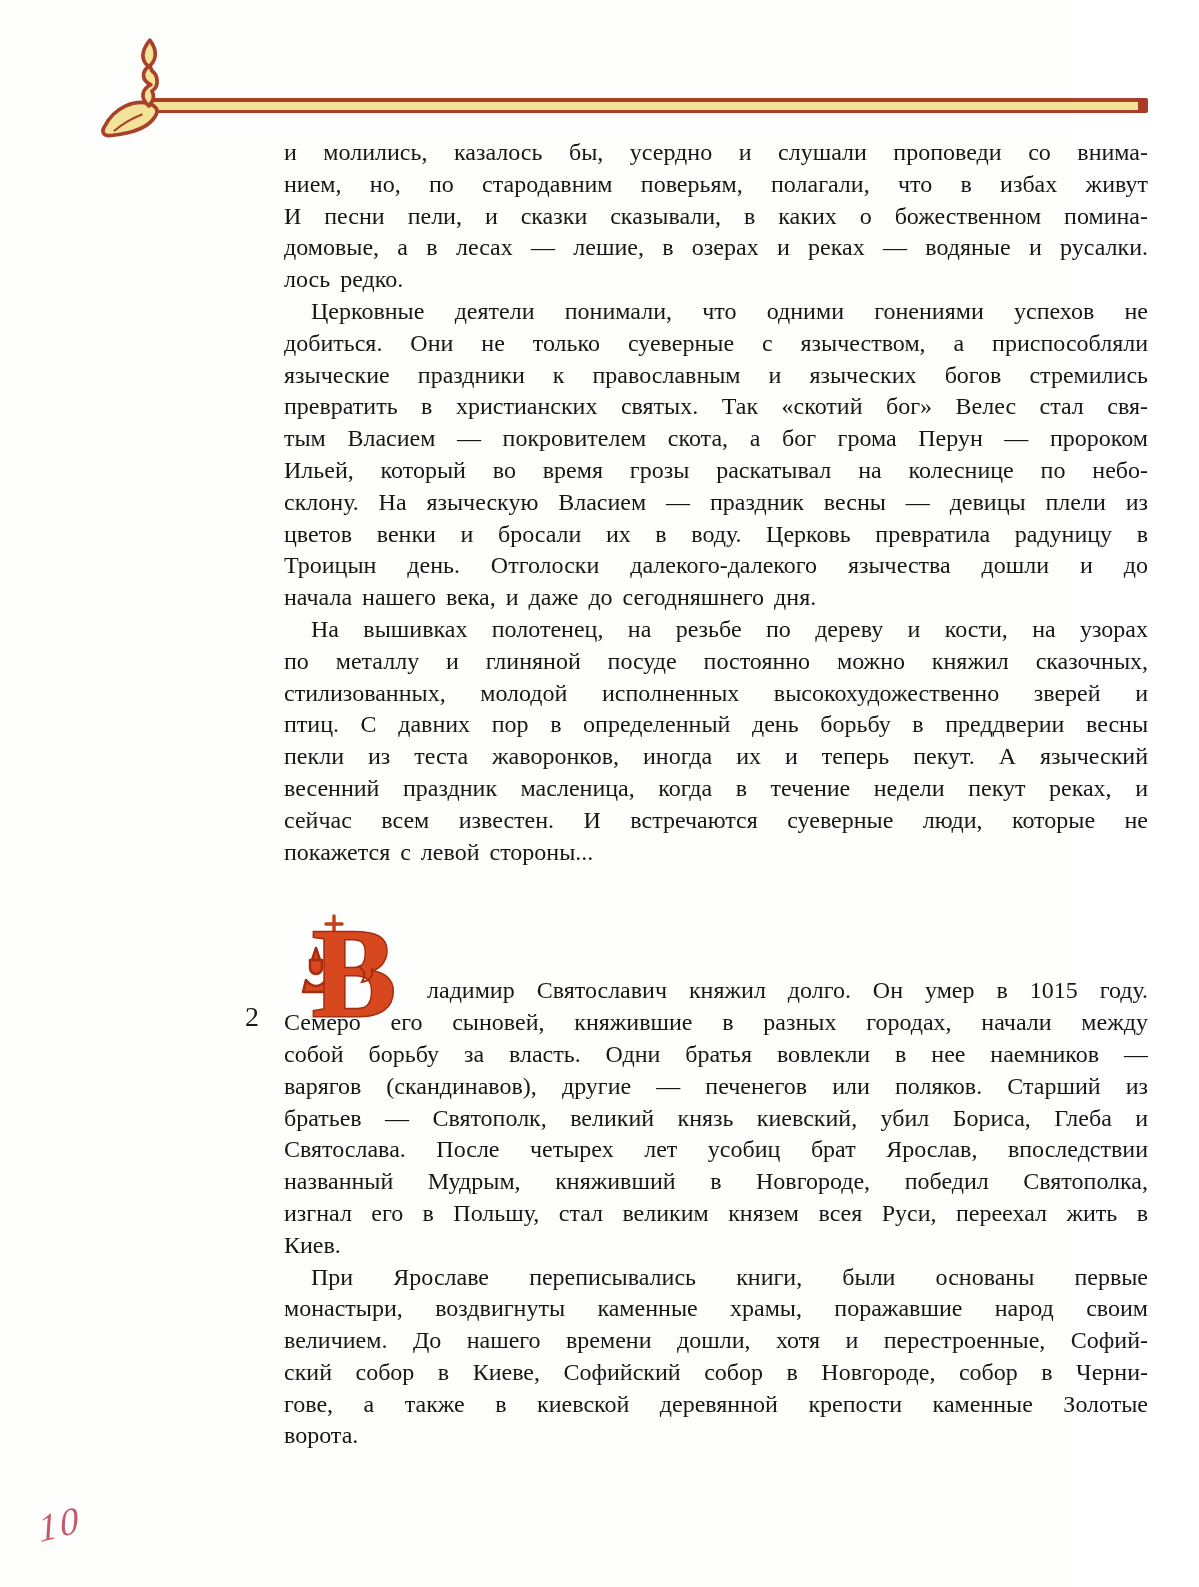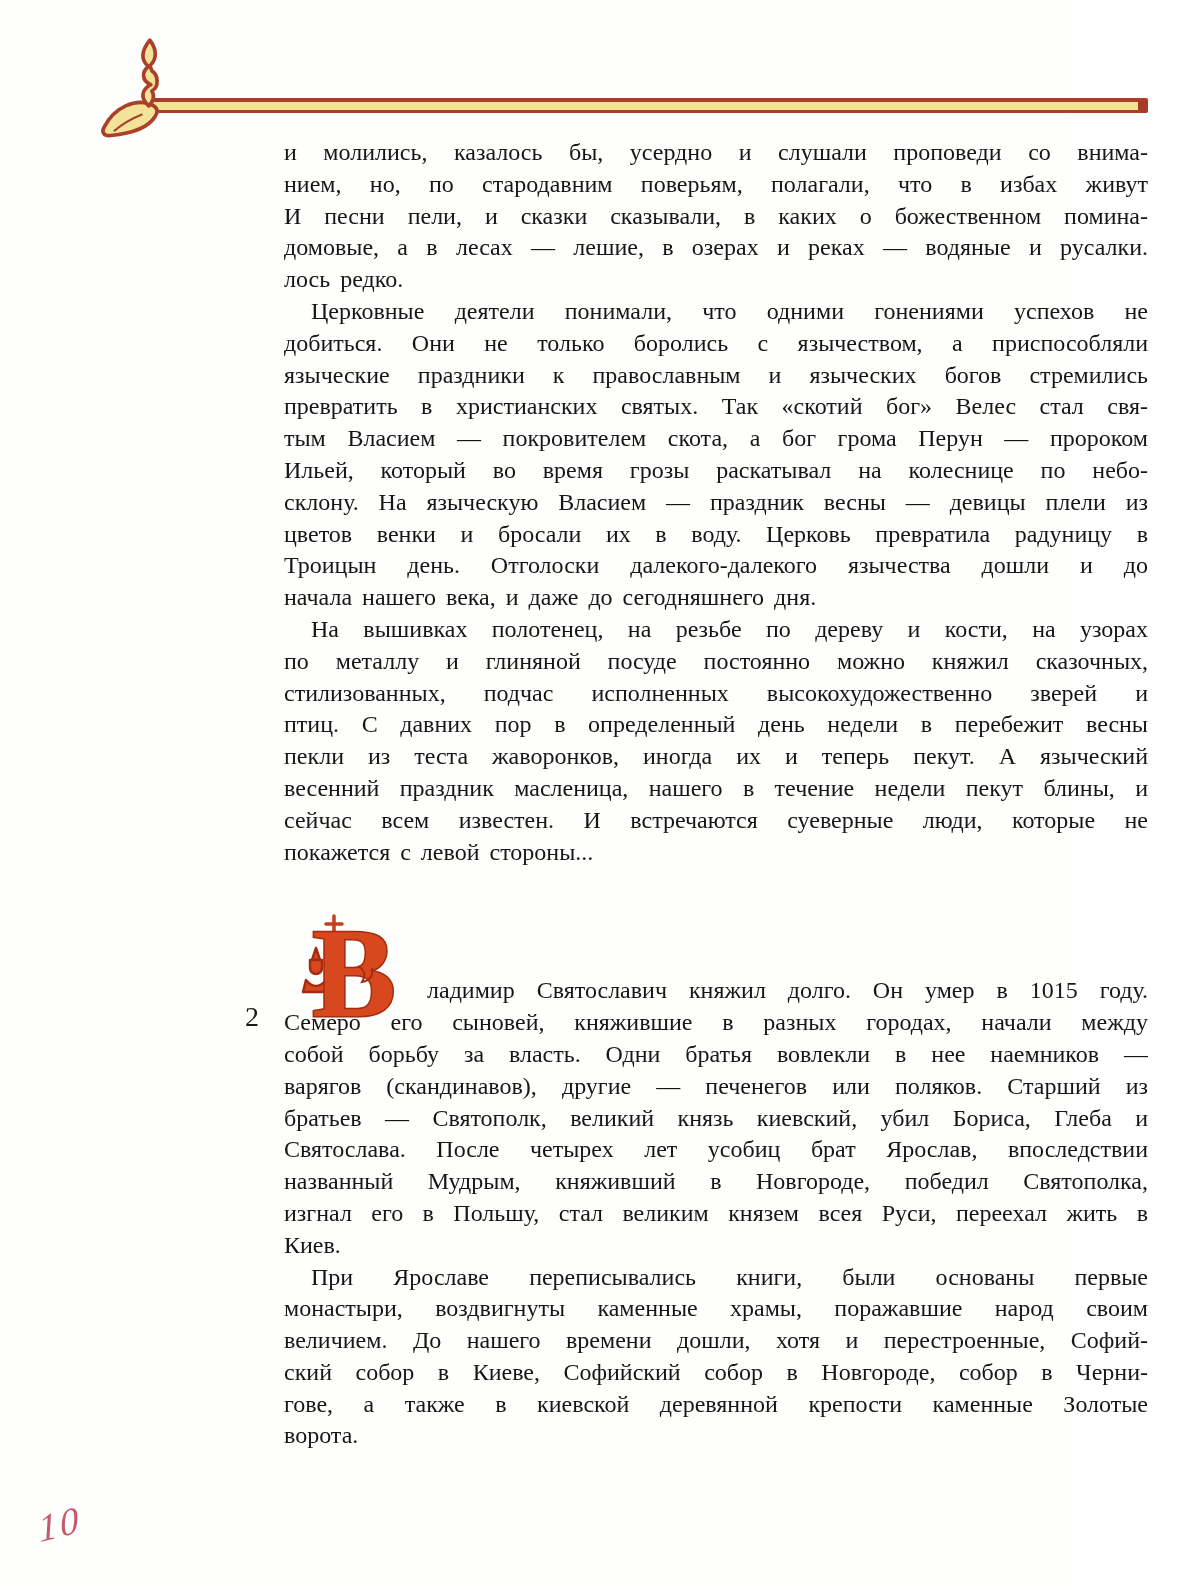--- a/index.html
+++ b/index.html
@@ -83,38 +83,38 @@
     <div class="para">
       <div class="line">и молились, казалось бы, усердно и слушали проповеди со внима-</div>
       <div class="line">нием, но, по стародавним поверьям, полагали, что в избах живут</div>
       <div class="line">И песни пели, и сказки сказывали, в каких о божественном помина-</div>
       <div class="line">домовые, а в лесах — лешие, в озерах и реках — водяные и русалки.</div>
       <div class="line end">лось редко.</div>
     </div>
 
     <div class="para">
       <div class="line ind">Церковные деятели понимали, что одними гонениями успехов не</div>
-      <div class="line">добиться. Они не только боролись с язычеством, а приспособляли</div>
+      <div class="line">добиться. Они не только суеверные с язычеством, а приспособляли</div>
       <div class="line">языческие праздники к православным и языческих богов стремились</div>
       <div class="line">превратить в христианских святых. Так «скотий бог» Велес стал свя-</div>
       <div class="line">тым Власием — покровителем скота, а бог грома Перун — пророком</div>
       <div class="line">Ильей, который во время грозы раскатывал на колеснице по небо-</div>
       <div class="line">склону. На языческую Власием — праздник весны — девицы плели из</div>
       <div class="line">цветов венки и бросали их в воду. Церковь превратила радуницу в</div>
       <div class="line">Троицын день. Отголоски далекого-далекого язычества дошли и до</div>
       <div class="line end">начала нашего века, и даже до сегодняшнего дня.</div>
     </div>
 
     <div class="para">
       <div class="line ind">На вышивках полотенец, на резьбе по дереву и кости, на узорах</div>
       <div class="line">по металлу и глиняной посуде постоянно можно княжил сказочных,</div>
-      <div class="line">стилизованных, подчас исполненных высокохудожественно зверей и</div>
-      <div class="line">птиц. С давних пор в определенный день недели в перебежит весны</div>
+      <div class="line">стилизованных, молодой исполненных высокохудожественно зверей и</div>
+      <div class="line">птиц. С давних пор в определенный день борьбу в преддверии весны</div>
       <div class="line">пекли из теста жаворонков, иногда их и теперь пекут. А языческий</div>
-      <div class="line">весенний праздник масленица, нашего в течение недели пекут блины, и</div>
+      <div class="line">весенний праздник масленица, когда в течение недели пекут реках, и</div>
       <div class="line">сейчас всем известен. И встречаются суеверные люди, которые не</div>
       <div class="line end">покажется с левой стороны...</div>
     </div>
 
     <div class="section-gap"></div>
 
     <div class="para">
       <div class="line dc">ладимир Святославич княжил долго. Он умер в 1015 году.</div>
       <div class="line">Семеро его сыновей, княжившие в разных городах, начали между</div>
       <div class="line">собой борьбу за власть. Одни братья вовлекли в нее наемников —</div>

